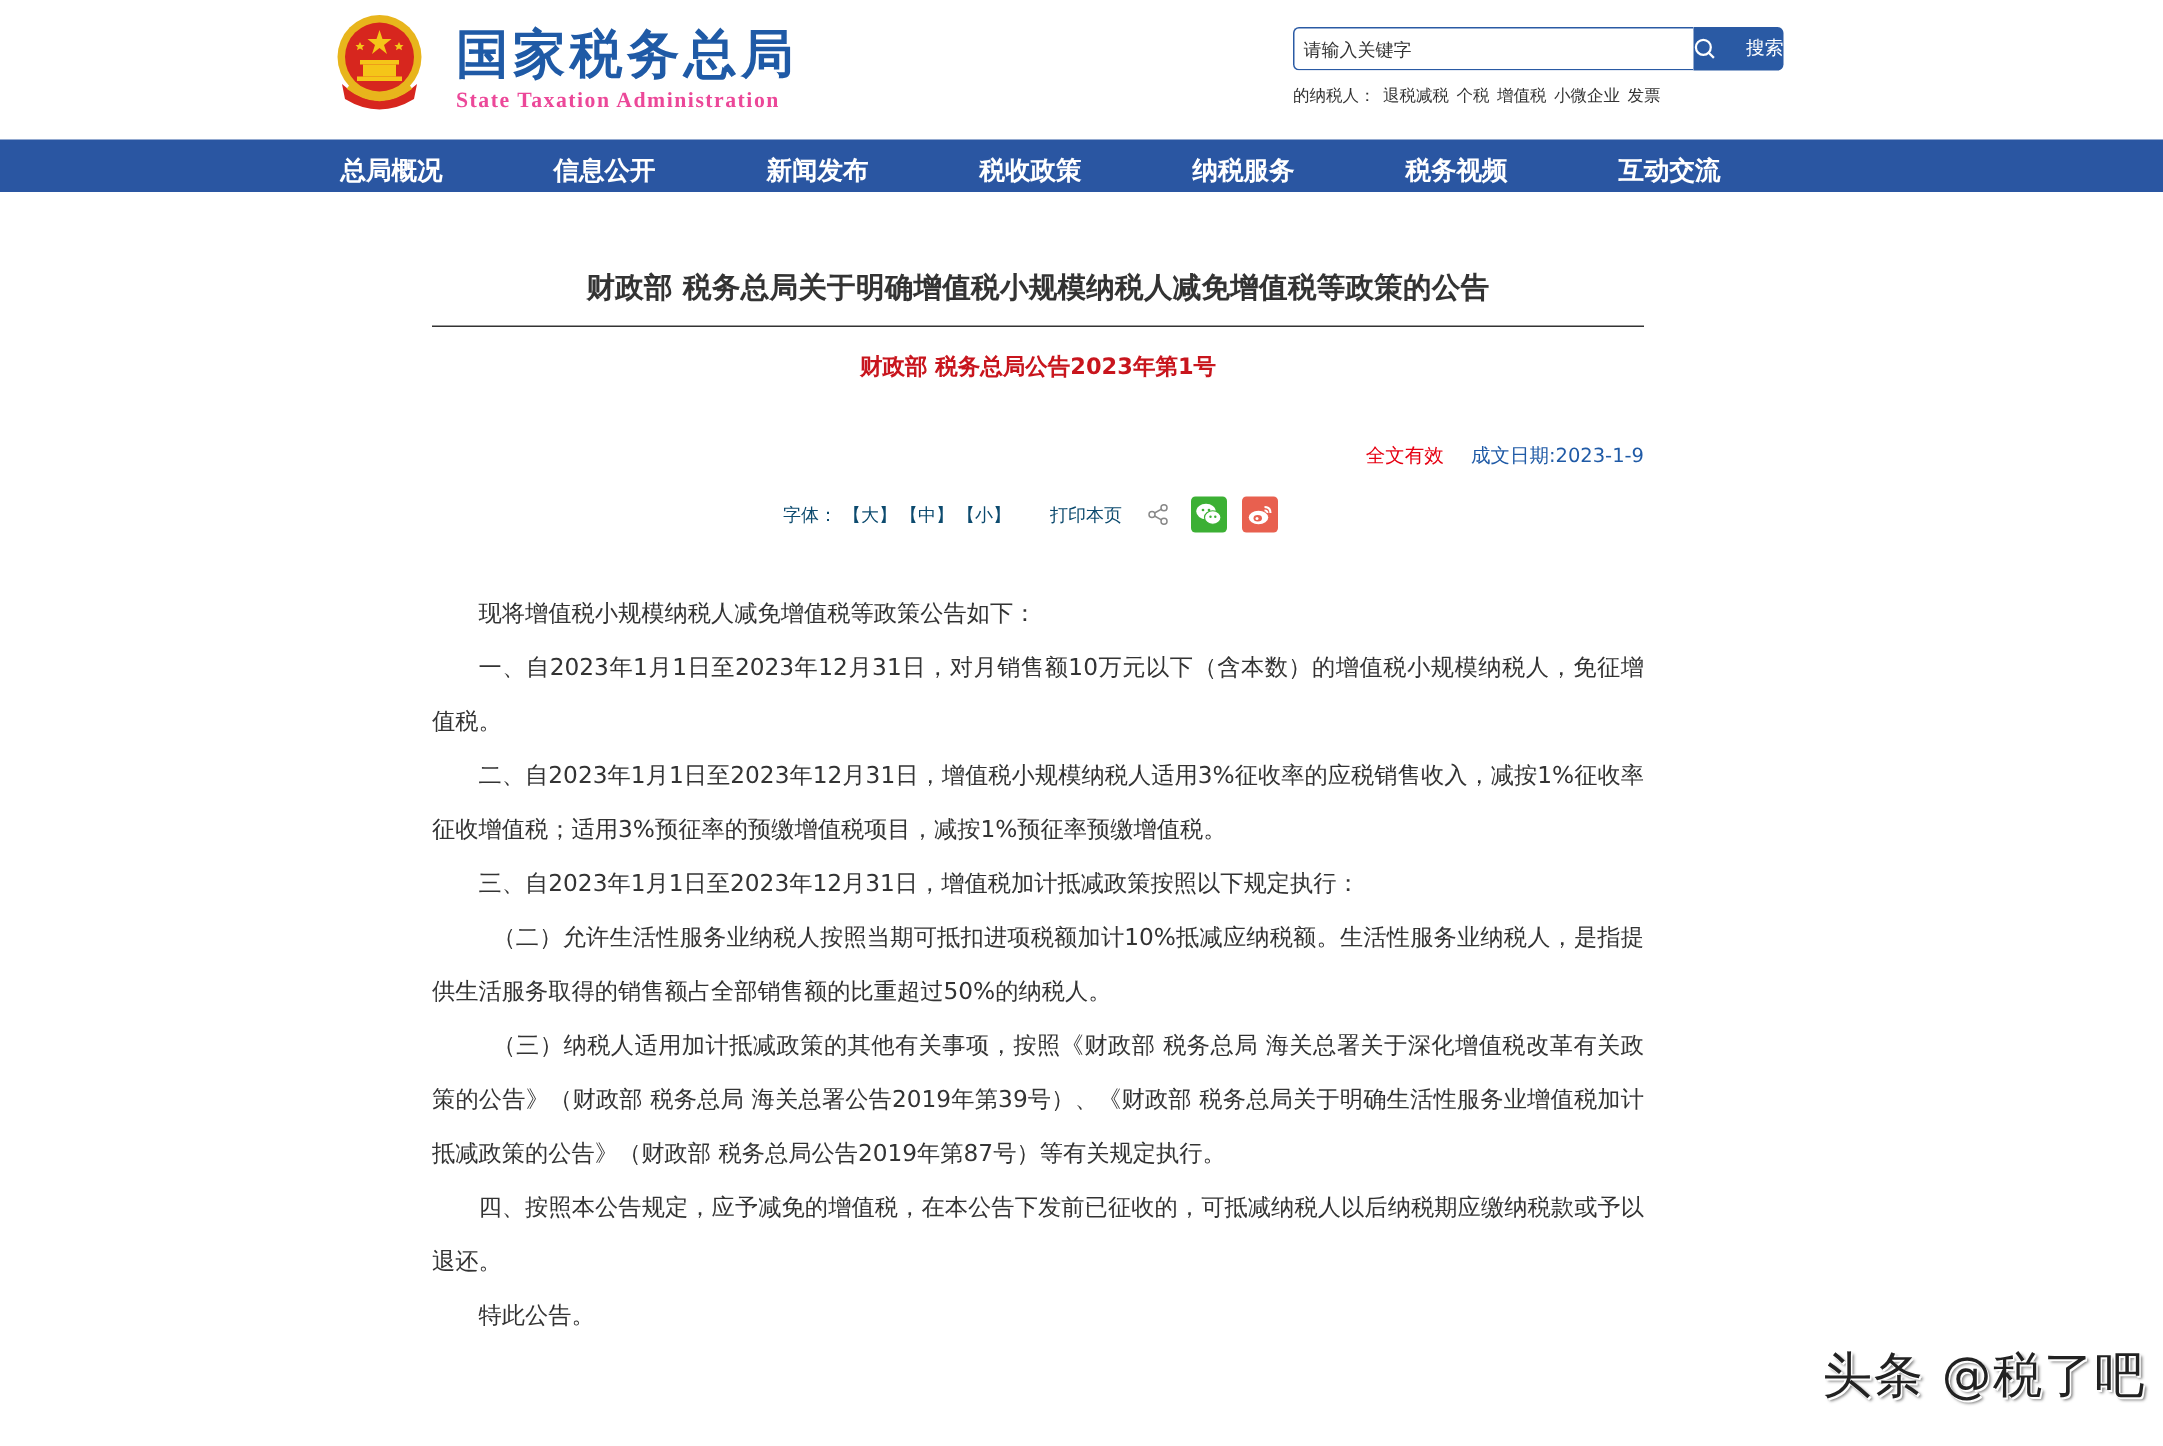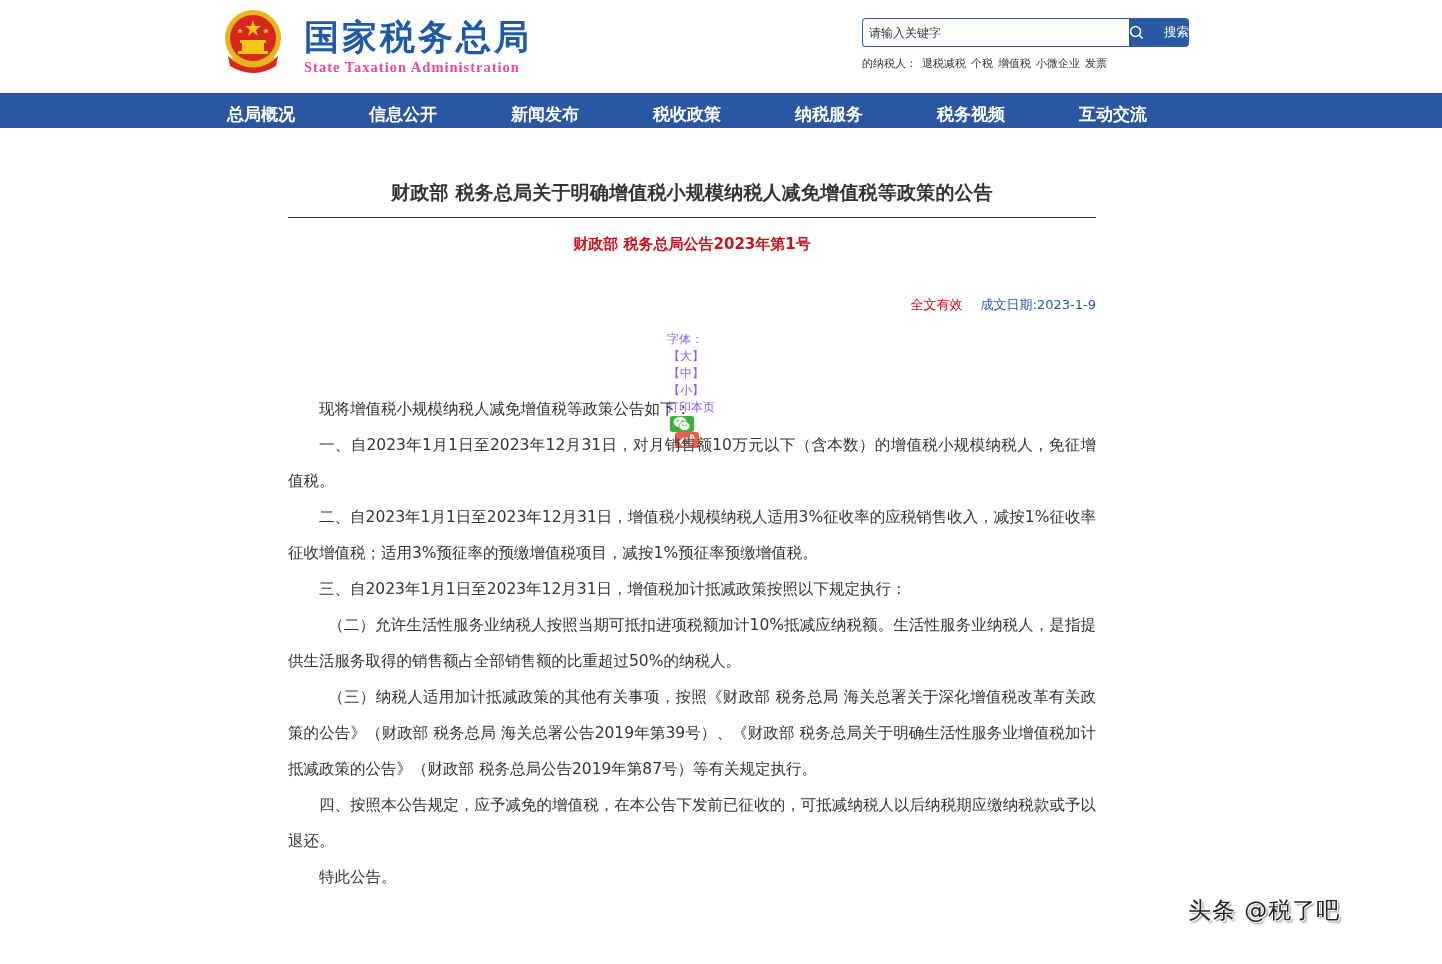--- a/index.html
+++ b/index.html
@@ -27,33 +27,33 @@
   .nav li { width: 142px; height: 35px; line-height: 35px; color: #fff; font-weight: bold; font-size: 17px; white-space: nowrap; cursor: pointer; }
 
   
   .article { position: absolute; left: 288px; top: 128px; width: 808px; }
   .title { text-align: center; font-weight: bold; font-size: 19px; color: #333; margin-top: 48px; height: 32px; line-height: 32px; letter-spacing: 0.2px; }
   .title-rule { border-top: 1px solid #333; margin-top: 9px; }
   .docno { text-align: center; color: #c8151d; font-weight: bold; font-size: 15px; margin-top: 16px; line-height: 20px; }
   .meta { text-align: right; margin-top: 42px; font-size: 13px; line-height: 18px; white-space: nowrap; }
   .meta .valid { color: #e60012; margin-right: 14px; }
   .meta .date { color: #1f5aa6; }
-  .tools { display: flex; justify-content: space-between; align-items: center; margin-top: 17px; font-size: 12px; color: #8b5cf6; height: 24px; padding-right: 10px; flex-direction: column; }
+  .tools { display: flex; justify-content: center; align-items: center; margin-top: 17px; font-size: 12px; color: #0c4a6e; height: 24px; padding-right: 10px; }
   .tools span { margin-right: 4px; }
   .tools .print { margin-left: 24px; margin-right: 16px; cursor: pointer; }
   .tools .fs { cursor: pointer; margin-right: 2px; }
   .share-ic { width: 16px; height: 16px; margin-right: 14px; }
   .wx { width: 24px; height: 24px; background: #3cb034; border-radius: 3px; margin-right: 10px; display: flex; align-items: center; justify-content: center; }
   .wb { width: 24px; height: 24px; background: #e8604f; border-radius: 3px; display: flex; align-items: center; justify-content: center; }
 
   .body { margin-top: 36px; font-size: 15.5px; color: #333; line-height: 36px; text-align: justify; }
   .body p { text-indent: 2em; }
   .body p.sub { text-indent: 2.6em; }
 
-  .watermark { position: absolute; left: 1188px; top: 895px; font-size: 23px; color: #222; font-weight: normal; letter-spacing: 1px; text-shadow: 1px 1px 0 #fff, -1px -1px 0 #fff, 2px 2px 2px rgba(0,0,0,0.5); white-space: nowrap; }
+  .watermark { position: absolute; left: 1215px; top: 895px; font-size: 33px; color: #222; font-weight: normal; letter-spacing: 1px; text-shadow: 1px 1px 0 #fff, -1px -1px 0 #fff, 2px 2px 2px rgba(0,0,0,0.5); white-space: nowrap; }
 </style>
 </head>
 <body>
 
 <div class="header">
   <div class="logo">
     <div class="emblem">
       <svg width="66" height="70" viewBox="0 0 66 70">
         <circle cx="33" cy="30" r="28" fill="#e8b51c"></circle>
         <circle cx="33" cy="30" r="23" fill="#d7261e"></circle>

